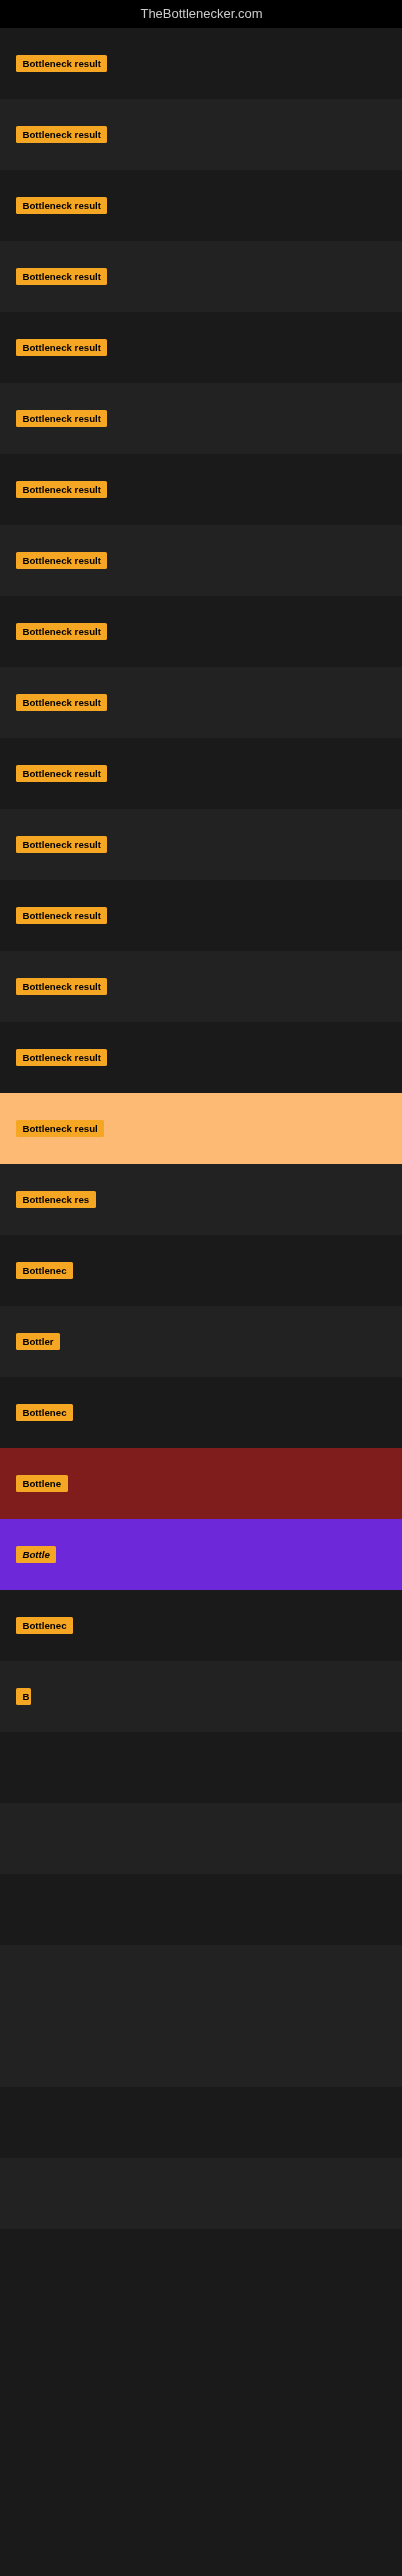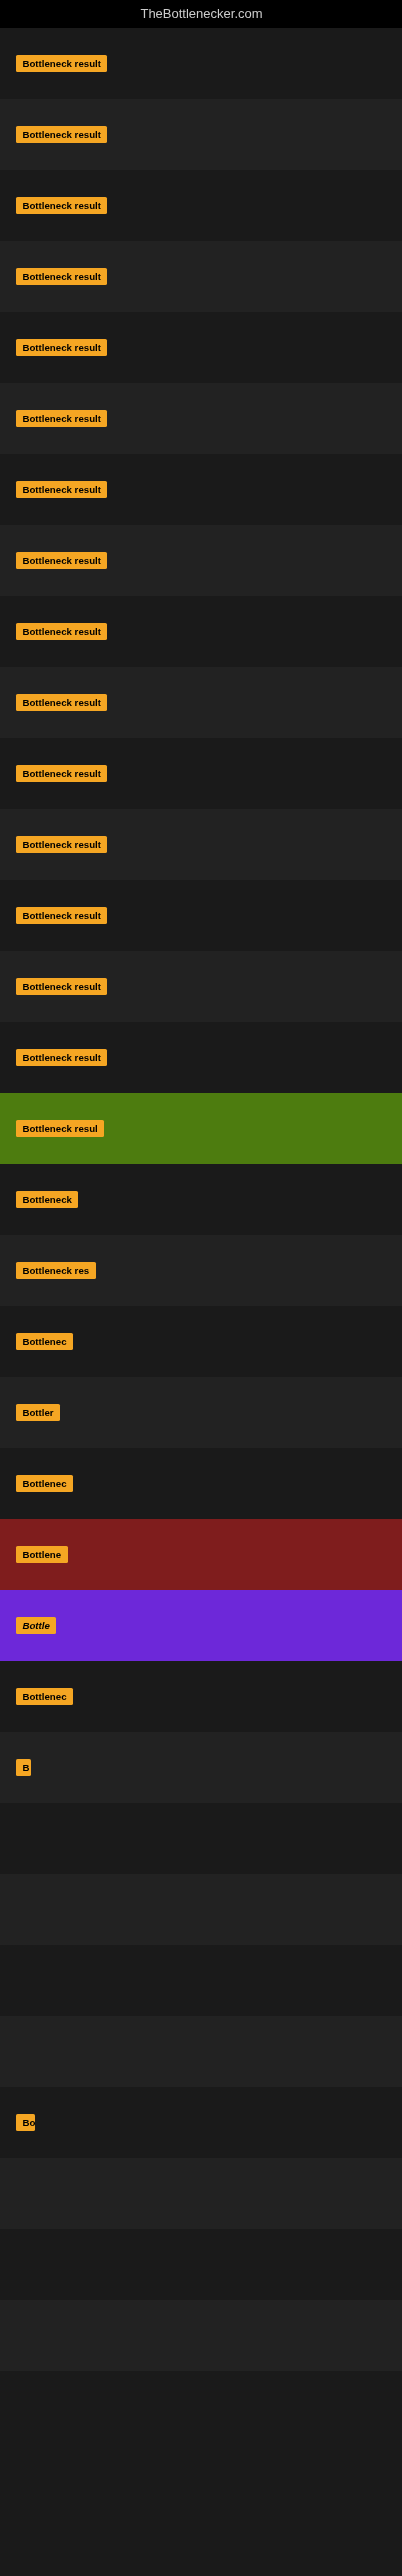--- a/index.html
+++ b/index.html
@@ -92,25 +92,22 @@
     </div>
     <div class="row" style="background-color: rgb(26, 26, 26);">
       <span class="badge" style="max-width: 105px;">Bottleneck result</span>
     </div>
     <div class="row" style="background-color: rgb(34, 34, 34);">
       <span class="badge" style="max-width: 105px;">Bottleneck result</span>
     </div>
     <div class="row" style="background-color: rgb(26, 26, 26);">
       <span class="badge" style="max-width: 105px;">Bottleneck result</span>
     </div>
-    <div class="row" style="background-color: #4d7c0f; text-align: right;">
+    <div class="row" style="background-color: #fdba74; text-align: right;">
       <span class="badge" style="max-width: 93px;">Bottleneck resul</span>
-    </div>
-    <div class="row" style="background-color: rgb(26, 26, 26);">
-      <span class="badge" style="max-width: 64px;">Bottleneck</span>
     </div>
     <div class="row" style="background-color: rgb(34, 34, 34);">
       <span class="badge" style="max-width: 81px;">Bottleneck res</span>
     </div>
     <div class="row" style="background-color: rgb(26, 26, 26);">
       <span class="badge" style="max-width: 58px;">Bottlenec</span>
     </div>
     <div class="row" style="background-color: rgb(34, 34, 34);">
       <span class="badge" style="max-width: 45px;">Bottler</span>
     </div>
@@ -126,21 +123,18 @@
     <div class="row" style="background-color: rgb(26, 26, 26);">
       <span class="badge" style="max-width: 58px;">Bottlenec</span>
     </div>
     <div class="row" style="background-color: rgb(34, 34, 34);">
       <span class="badge" style="max-width: 14.5px;">B</span>
     </div>
     <div class="row" style="background-color: rgb(26, 26, 26);"></div>
     <div class="row" style="background-color: rgb(34, 34, 34);"></div>
     <div class="row" style="background-color: rgb(26, 26, 26);"></div>
     <div class="row" style="background-color: rgb(34, 34, 34);"></div>
-    <div class="row" style="background-color: rgb(26, 26, 26);">
-      <span class="badge" style="max-width: 19.3px;">Bo</span>
-    </div>
     <div class="row" style="background-color: rgb(34, 34, 34);"></div>
     <div class="row" style="background-color: rgb(26, 26, 26);"></div>
     <div class="row" style="background-color: rgb(34, 34, 34);"></div>
     <div class="row" style="background-color: rgb(26, 26, 26);"></div>
   </div>
 
 
 </body></html>

